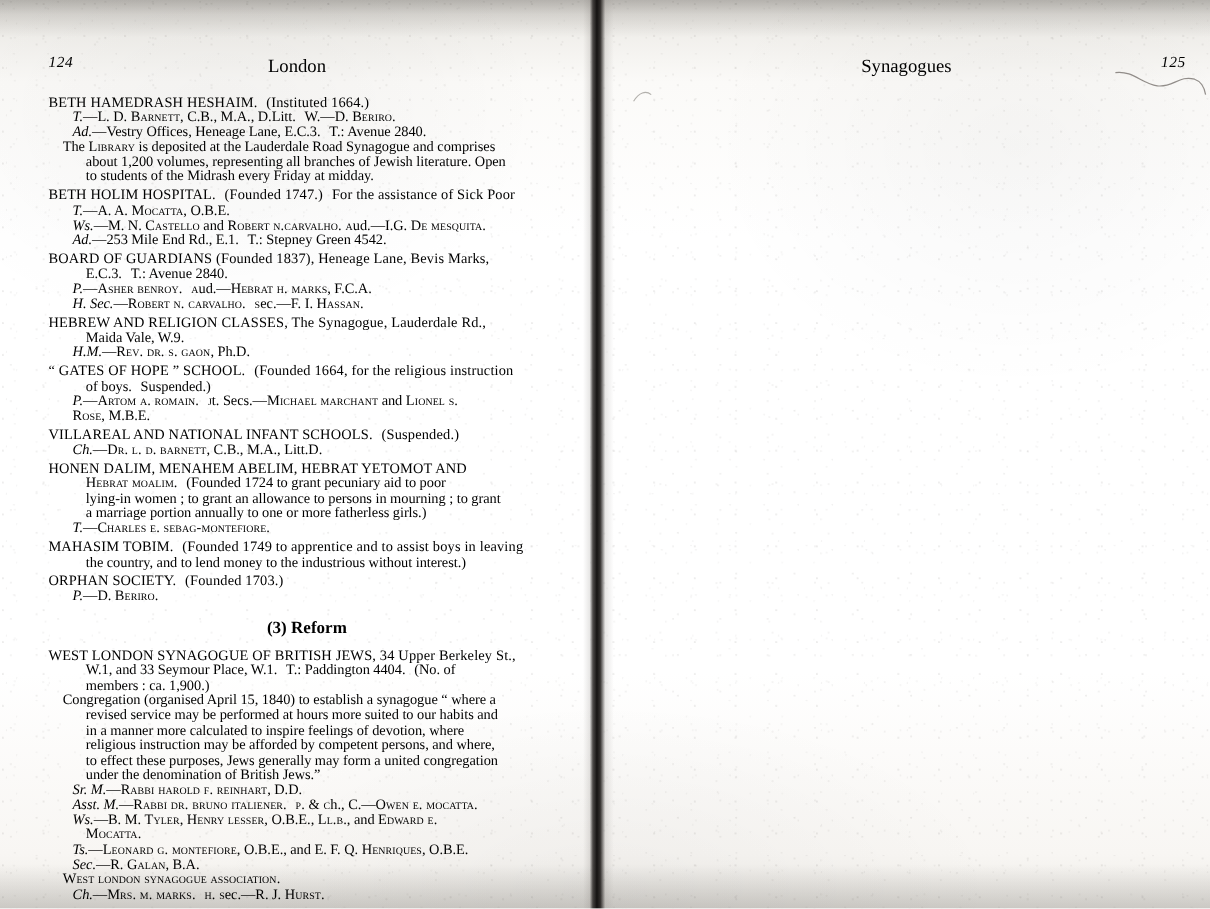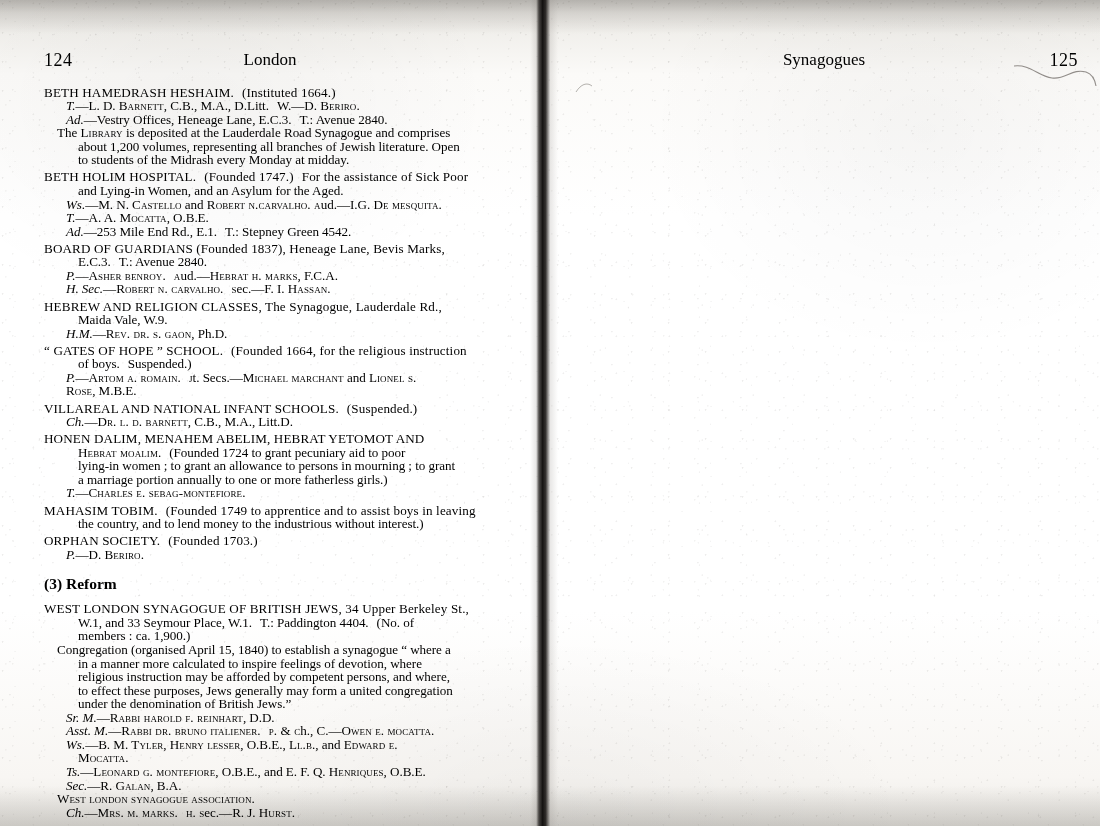--- a/index.html
+++ b/index.html
@@ -50,22 +50,23 @@
   }
   
   .squiggle{position:absolute;pointer-events:none;}
 
   .page{position:absolute;top:0;height:826px;}
   #page-left{left:0;width:534px;}
   #page-right{left:558px;width:542px;}
 
   .hdr{position:absolute;width:100%;top:50px;height:20px;}
   .folio{
-    position:absolute;font-size:18px;letter-spacing:.5px;
+    position:absolute;font-size:14px;letter-spacing:.5px;
     font-family:"Liberation Serif",serif;
+    font-style:italic;
   }
   .run-title{
     position:absolute;width:100%;text-align:center;
     font-size:17px;
   }
   #page-left .folio{left:44px;}
   #page-right .folio{right:22px;}
   #page-left .run-title{text-indent:6px;}
   #page-right .run-title{text-indent:-10px;}
 
@@ -77,21 +78,21 @@
     white-space:nowrap;letter-spacing:-.05px;
   }
   .e{margin-top:3.6px;}              
   .i1{padding-left:0;}
   .i2{padding-left:22px;}
   .i3{padding-left:34px;}
   .i4{padding-left:13px;}
   .sc{font-variant:small-caps;letter-spacing:.1px;}
   .it{font-style:italic;}
   .sect{
-    text-align:left;font-weight:bold;font-size:15.5px;
+    text-align:center;font-weight:bold;font-size:15.5px;
     margin-top:14px;margin-bottom:9px;
   }
   .sp{display:inline-block;width:8px;}
 </style>
 </head>
 <body>
 
 <div id="scan">
 
   <div id="grain"></div>
@@ -103,27 +104,26 @@
       <div class="folio">124</div>
       <div class="run-title">London</div>
     </div>
     <div class="col">
         <div class="e">
           <div class="ln i1" style="letter-spacing: 0.15px;">BETH HAMEDRASH HESHAIM.<span class="sp"></span>(Instituted 1664.)</div>
           <div class="ln i2"><span class="it">T.</span>—L. D. <span class="sc">Barnett</span>, C.B., M.A., D.Litt.<span class="sp"></span>W.—D. <span class="sc">Beriro</span>.</div>
           <div class="ln i2"><span class="it">Ad.</span>—Vestry Offices, Heneage Lane, E.C.3.<span class="sp"></span>T.: Avenue 2840.</div>
           <div class="ln i4">The <span class="sc">Library</span> is deposited at the Lauderdale Road Synagogue and comprises</div>
           <div class="ln i3">about 1,200 volumes, representing all branches of Jewish literature. Open</div>
-          <div class="ln i3">to students of the Midrash every Monday at midday.</div>
+          <div class="ln i3">to students of the Midrash every Friday at midday.</div>
         </div>
         <div class="e">
           <div class="ln i1" style="letter-spacing: 0.15px;">BETH HOLIM HOSPITAL.<span class="sp"></span>(Founded 1747.)<span class="sp"></span>For the assistance of Sick Poor</div>
-          <div class="ln i3">and Lying-in Women, and an Asylum for the Aged.</div>
+          <div class="ln i2"><span class="it">T.</span>—A. A. <span class="sc">Mocatta</span>, O.B.E.</div>
           <div class="ln i2"><span class="it">Ws.</span>—M. N. <span class="sc">Castello</span> and <span class="sc">Robert n.carvalho. a</span>ud.—I.G. <span class="sc">De mesquita</span>.</div>
-          <div class="ln i2"><span class="it">T.</span>—A. A. <span class="sc">Mocatta</span>, O.B.E.</div>
           <div class="ln i2"><span class="it">Ad.</span>—253 Mile End Rd., E.1.<span class="sp"></span>T.: Stepney Green 4542.</div>
         </div>
         <div class="e">
           <div class="ln i1" style="letter-spacing: 0.15px;">BOARD OF GUARDIANS (Founded 1837), Heneage Lane, Bevis Marks,</div>
           <div class="ln i3">E.C.3.<span class="sp"></span>T.: Avenue 2840.</div>
           <div class="ln i2"><span class="it">P.</span>—<span class="sc">Asher benroy.<span class="sp"></span>a</span>ud.—<span class="sc">Hebrat h. marks</span>, F.C.A.</div>
           <div class="ln i2"><span class="it">H. Sec.</span>—<span class="sc">Robert n. carvalho.<span class="sp"></span>s</span>ec.—F. I. <span class="sc">Hassan</span>.</div>
         </div>
         <div class="e">
           <div class="ln i1" style="letter-spacing: 0.15px;">HEBREW AND RELIGION CLASSES, The Synagogue, Lauderdale Rd.,</div>
@@ -154,20 +154,21 @@
         <div class="e">
           <div class="ln i1" style="letter-spacing: 0.15px;">ORPHAN SOCIETY.<span class="sp"></span>(Founded 1703.)</div>
           <div class="ln i2"><span class="it">P.</span>—D. <span class="sc">Beriro</span>.</div>
         </div>
         <div class="sect">(3)  Reform</div>
         <div class="e">
           <div class="ln i1" style="letter-spacing: 0.15px;">WEST LONDON SYNAGOGUE OF BRITISH JEWS, 34 Upper Berkeley St.,</div>
           <div class="ln i3">W.1, and 33 Seymour Place, W.1.<span class="sp"></span>T.: Paddington 4404.<span class="sp"></span>(No. of</div>
           <div class="ln i3">members : ca. 1,900.)</div>
           <div class="ln i4">Congregation (organised April 15, 1840) to establish a synagogue “ where a</div>
+          <div class="ln i3">revised service may be performed at hours more suited to our habits and</div>
           <div class="ln i3">in a manner more calculated to inspire feelings of devotion, where</div>
           <div class="ln i3">religious instruction may be afforded by competent persons, and where,</div>
           <div class="ln i3">to effect these purposes, Jews generally may form a united congregation</div>
           <div class="ln i3">under the denomination of British Jews.”</div>
           <div class="ln i2"><span class="it">Sr. M.</span>—<span class="sc">Rabbi harold f. reinhart</span>, D.D.</div>
           <div class="ln i2"><span class="it">Asst. M.</span>—<span class="sc">Rabbi dr. bruno italiener.<span class="sp"></span>p. &amp; c</span>h., C.—<span class="sc">Owen e. mocatta</span>.</div>
           <div class="ln i2"><span class="it">Ws.</span>—B. M. <span class="sc">Tyler</span>, <span class="sc">Henry lesser</span>, O.B.E., <span class="sc">Ll.b</span>., and <span class="sc">Edward e</span>.</div>
           <div class="ln i3"><span class="sc">Mocatta</span>.</div>
           <div class="ln i2"><span class="it">Ts.</span>—<span class="sc">Leonard g. montefiore</span>, O.B.E., and E. F. Q. <span class="sc">Henriques</span>, O.B.E.</div>
           <div class="ln i2"><span class="it">Sec.</span>—R. <span class="sc">Galan</span>, B.A.</div>

